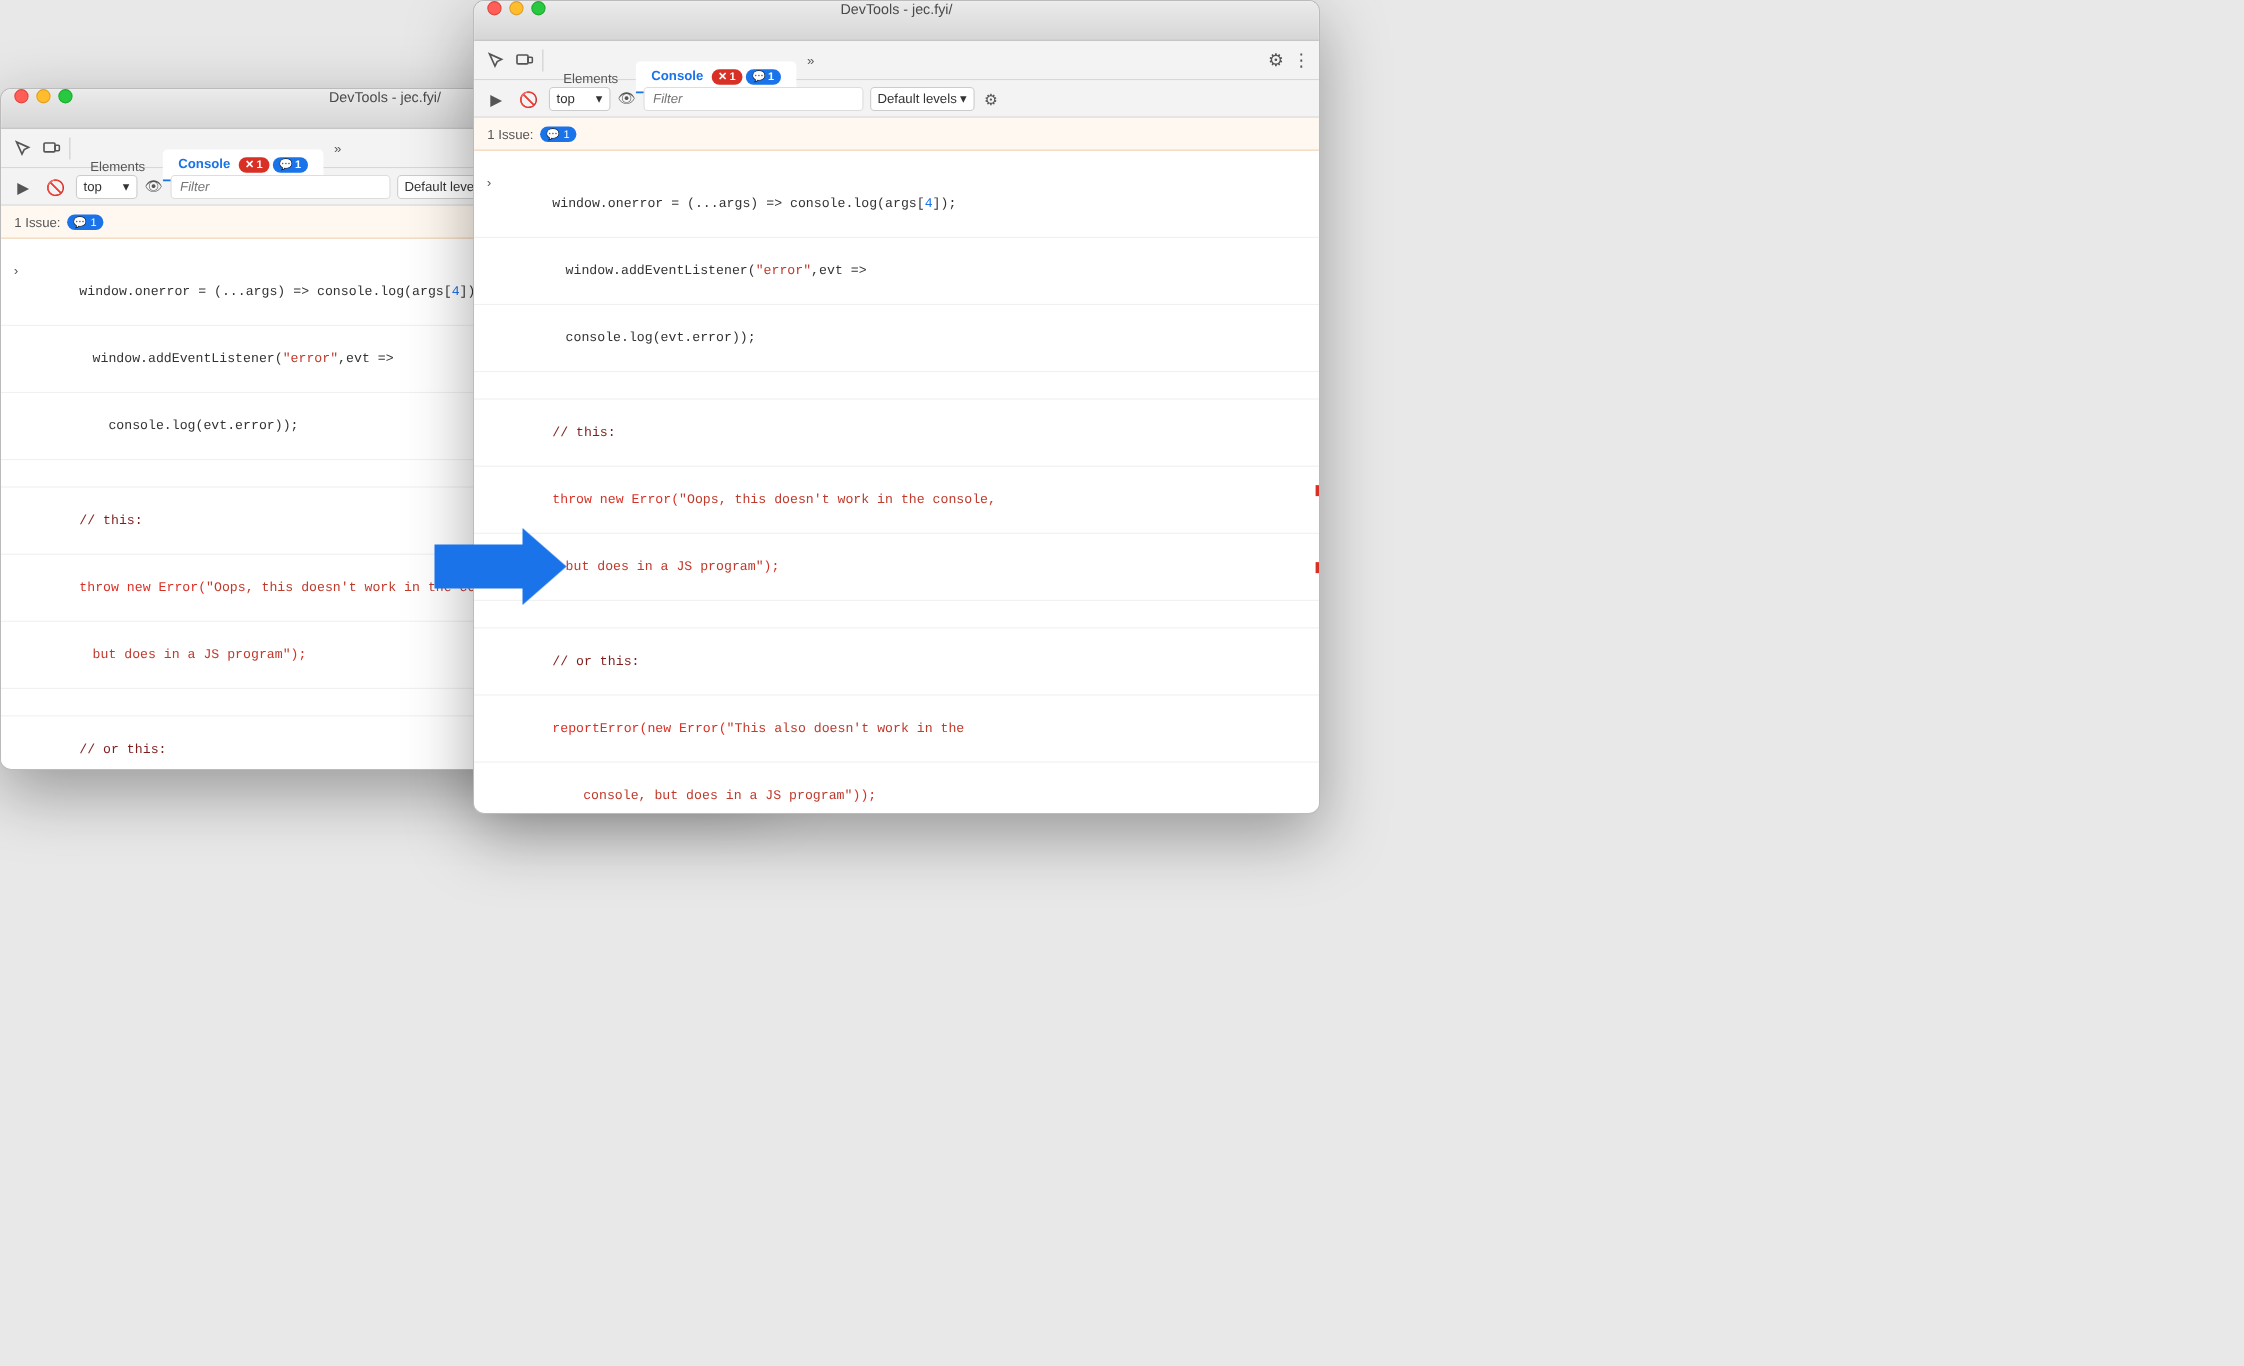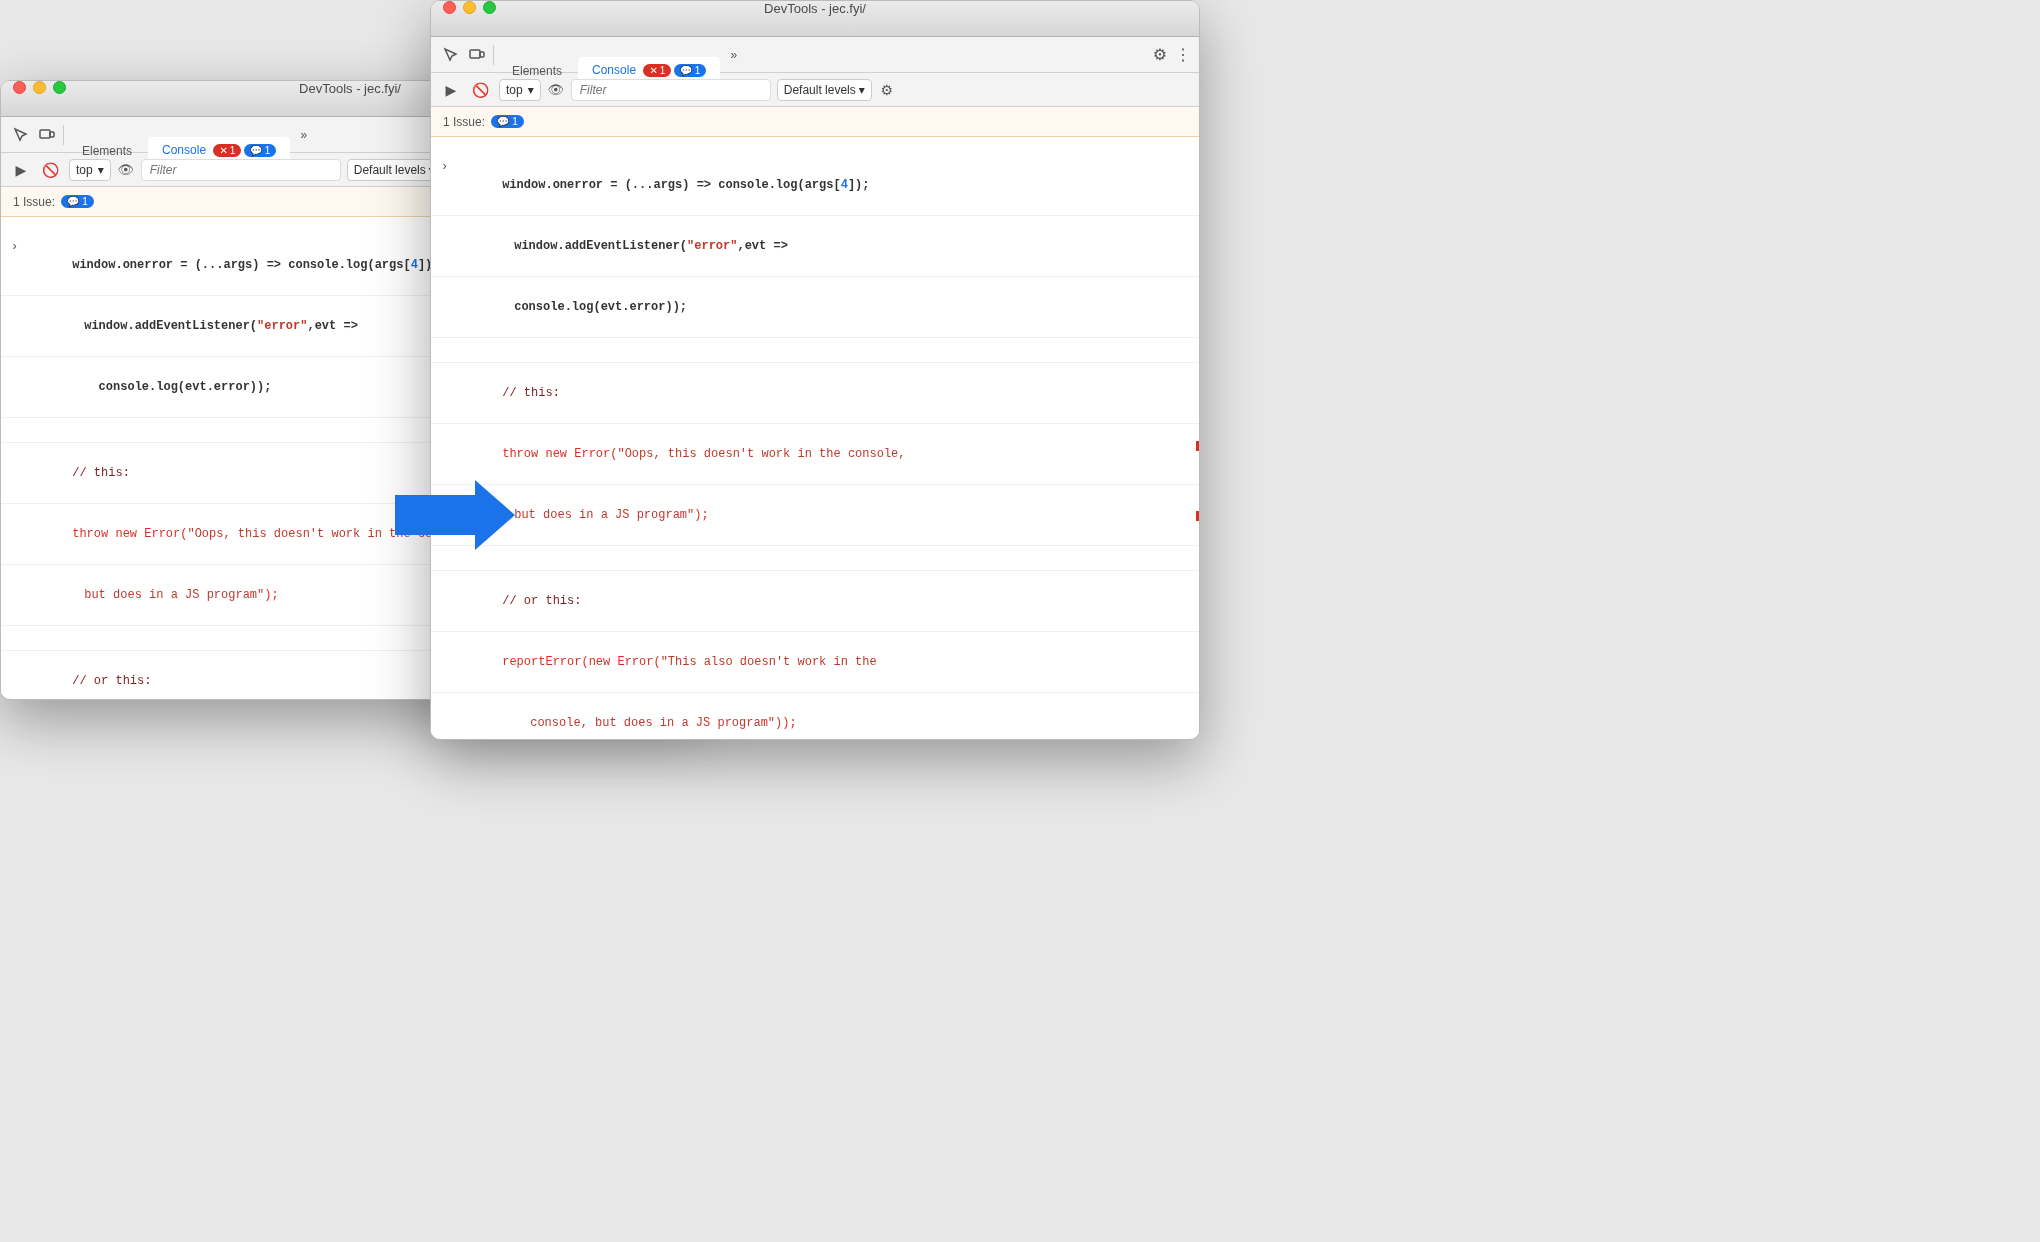--- a/index.html
+++ b/index.html
@@ -110,21 +110,21 @@
       color: #555;
       cursor: pointer;
       border-radius: 4px 4px 0 0;
       margin-top: 32px;
     }
 
     .tab.active {
       background: #fff;
       color: #1a73e8;
       border-bottom: 2px solid #1a73e8;
-      font-weight: 400;
+      font-weight: 700;
     }
 
     .tab-badge {
       display: inline-flex;
       align-items: center;
       gap: 3px;
       margin-left: 4px;
     }
 
     .badge-error {
@@ -163,21 +163,21 @@
       height: 34px;
       display: flex;
       align-items: center;
       padding: 0 8px;
       gap: 6px;
     }
 
     .top-selector {
       display: flex;
       align-items: center;
-      gap: 5px;
+      gap: 19px;
       font-size: 12px;
       color: #333;
       padding: 3px 6px;
       border: 1px solid #ccc;
       border-radius: 4px;
       background: #fff;
       cursor: pointer;
     }
 
     .eye-icon {
@@ -257,21 +257,21 @@
 
     .console-line .prompt {
       position: absolute;
       left: 10px;
       color: #555;
     }
 
     
     .c-blue { color: #1a73e8; }
     .c-red { color: #d93025; }
-    .c-dark { color: #333; font-weight: bold; }
+    .c-dark { color: #333; }
     .c-string { color: #c0392b; }
     .c-comment { color: #7f1d1d; }
 
     
     .blue-arrow {
       position: absolute;
       z-index: 4;
       left: 370px;
       top: 500px;
     }

